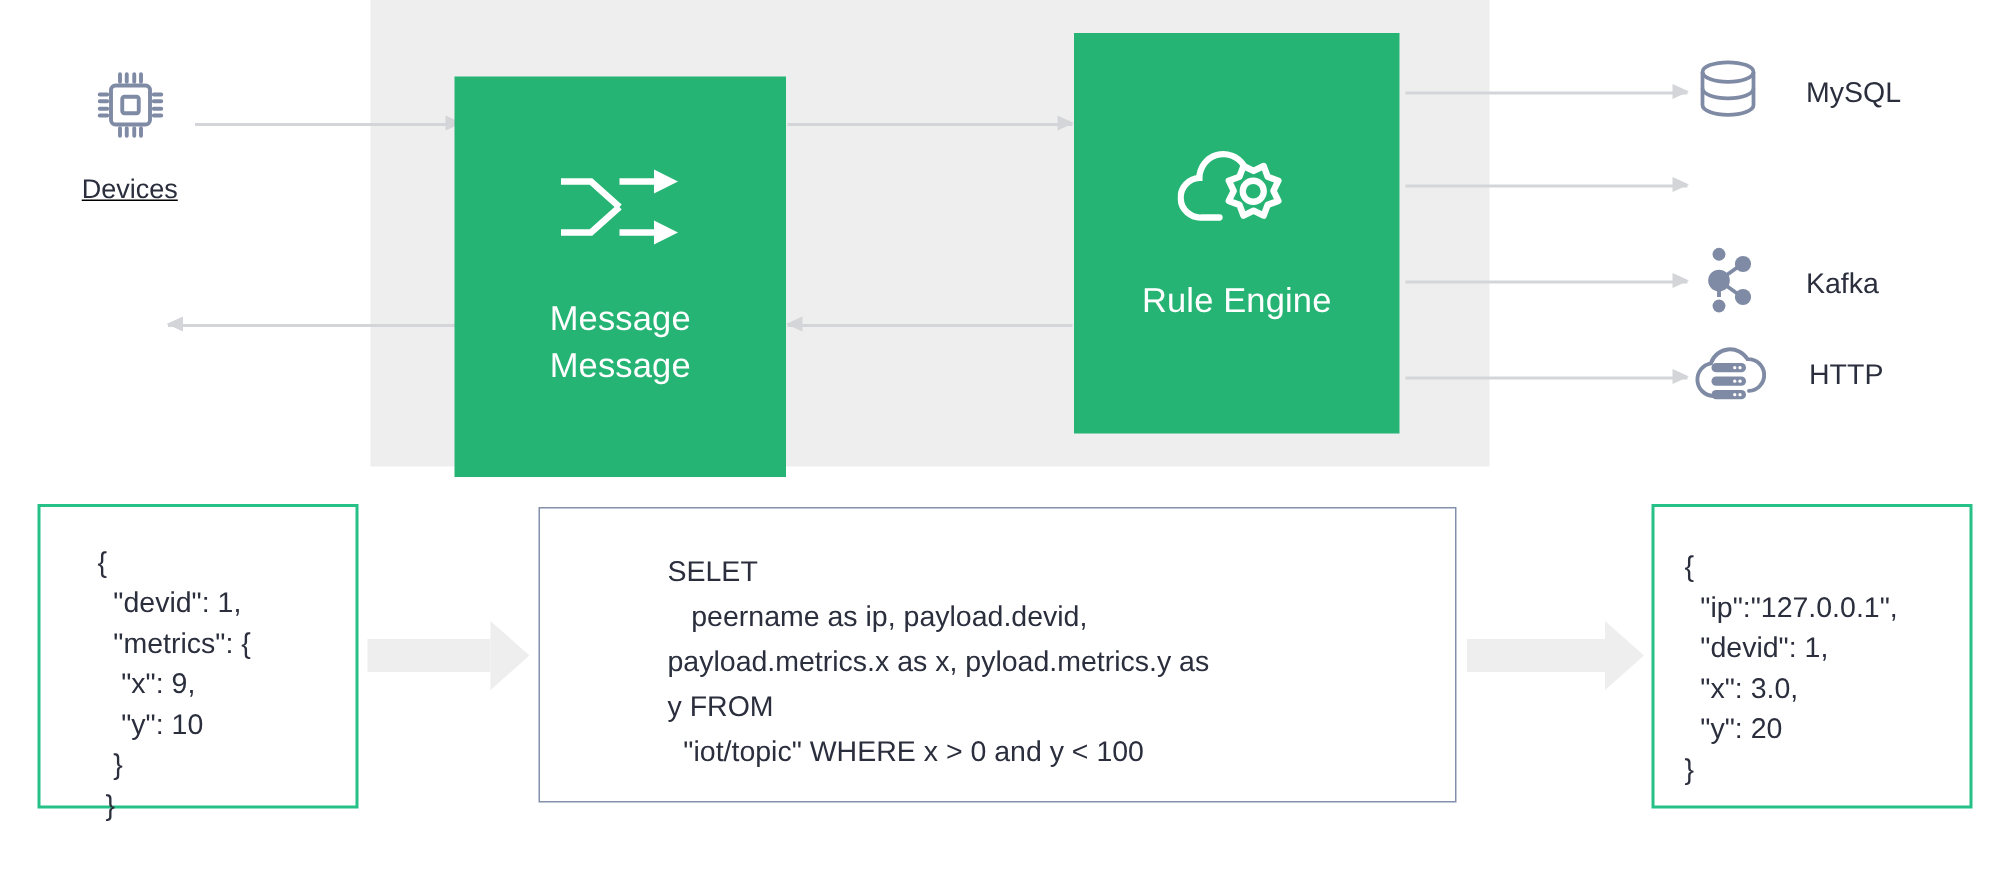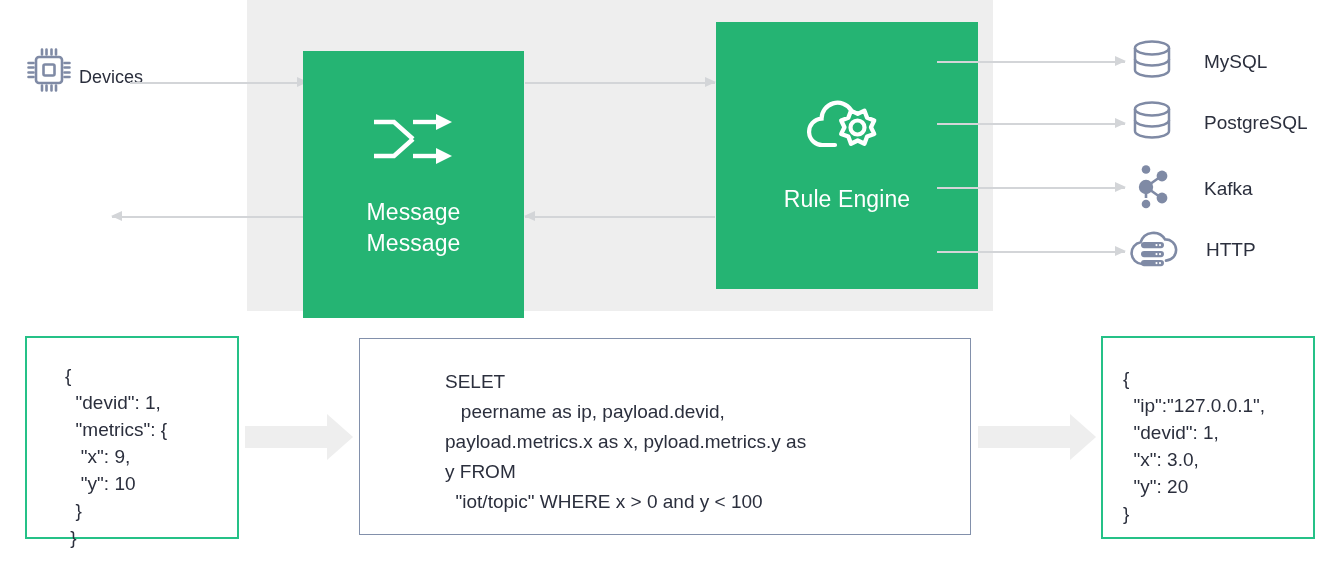--- a/index.html
+++ b/index.html
@@ -20,30 +20,30 @@
   }
 
   
   .green-box{
     background:#25b473;
     display:flex;flex-direction:column;
     align-items:center;justify-content:center;
     color:#ffffff;
   }
   #message-routing-box{left:303px;top:22px;width:221px;height:267px;margin-top:29px;}
-  #rule-engine-box{left:716px;top:22px;width:262px;height:267px;}
+  #rule-engine-box{left:716px;top:22px;width:217px;height:267px;}
   .green-box .blk-label{
     font-size:23px;line-height:31px;text-align:center;font-weight:400;
     letter-spacing:.1px;
   }
   .blk-icon{margin-bottom:26px;display:block;}
   #rule-engine-box .blk-icon{margin-bottom:22px;}
 
   
-  .endpoint{display:flex;flex-direction:row;align-items:center;}
+  .endpoint{display:flex;flex-direction:column;align-items:center;text-decoration:underline;}
   .endpoint-label{
     color:#2b2f3d;font-size:18px;margin-top:11px;white-space:nowrap;
   }
   #devices-endpoint{left:19px;top:40px;width:135px;}
   #applications-endpoint{left:19px;top:180px;width:135px;}
 
   
   .sink-row{display:flex;align-items:center;gap:28px;}
   .sink-label{color:#2b2f3d;font-size:19px;white-space:nowrap;}
   #sink-mysql{left:1128px;top:38px;}
@@ -200,32 +200,20 @@
         <g stroke="#7f8aa5" stroke-width="2.5" fill="none">
           <ellipse cx="24" cy="10" rx="17" ry="6.5"></ellipse>
           <path d="M7 10v22c0 3.6 7.6 6.5 17 6.5s17-2.9 17-6.5V10"></path>
           <path d="M7 21c0 3.6 7.6 6.5 17 6.5s17-2.9 17-6.5"></path>
         </g>
       </svg>
     </span>
     <span class="sink-label">MySQL</span>
   </div>
 
-  <div class="abs sink-row" id="sink-postgresql">
-    <span>
-      <svg width="48" height="44" viewBox="0 0 48 44" fill="none">
-        <g stroke="#7f8aa5" stroke-width="2.5" fill="none">
-          <ellipse cx="24" cy="10" rx="17" ry="6.5"></ellipse>
-          <path d="M7 10v22c0 3.6 7.6 6.5 17 6.5s17-2.9 17-6.5V10"></path>
-          <path d="M7 21c0 3.6 7.6 6.5 17 6.5s17-2.9 17-6.5"></path>
-        </g>
-      </svg>
-    </span>
-    <span class="sink-label">PostgreSQL</span>
-  </div>
 
   <div class="abs sink-row" id="sink-kafka">
     <span>
       <svg width="48" height="48" viewBox="0 0 48 48" fill="none">
         <g stroke="#7f8aa5" stroke-width="2.6">
           <path d="M18 24l14-10M18 24l14 10M18 24v11"></path>
         </g>
         <circle cx="18" cy="24" r="7.2" fill="#7f8aa5"></circle>
         <circle cx="34" cy="13" r="5.4" fill="#7f8aa5"></circle>
         <circle cx="34" cy="35" r="5.4" fill="#7f8aa5"></circle>

